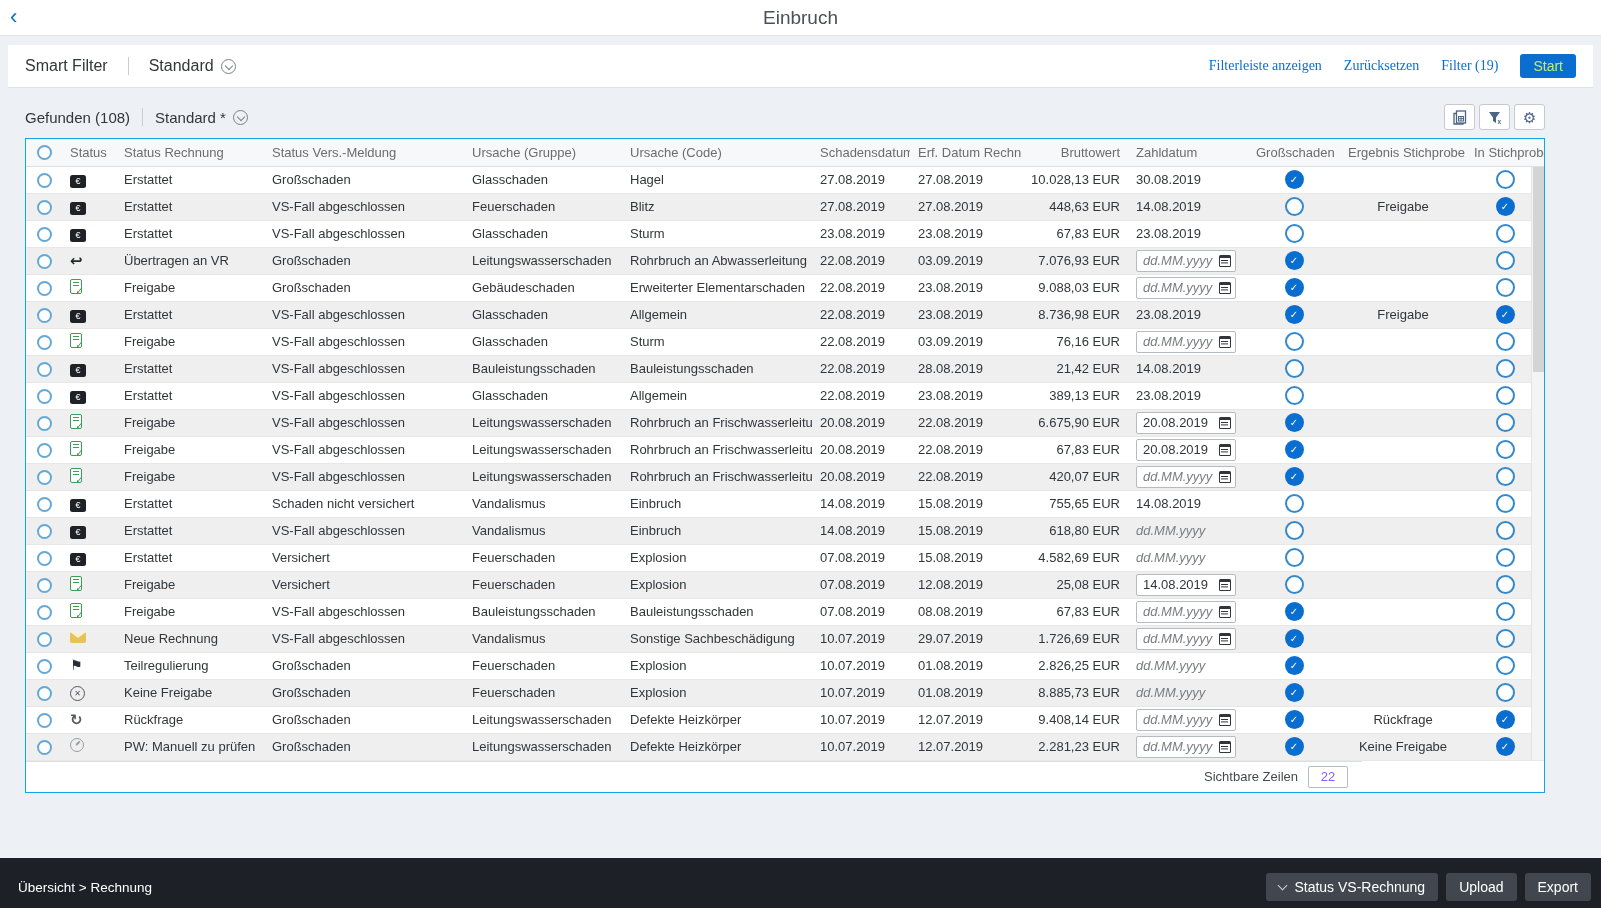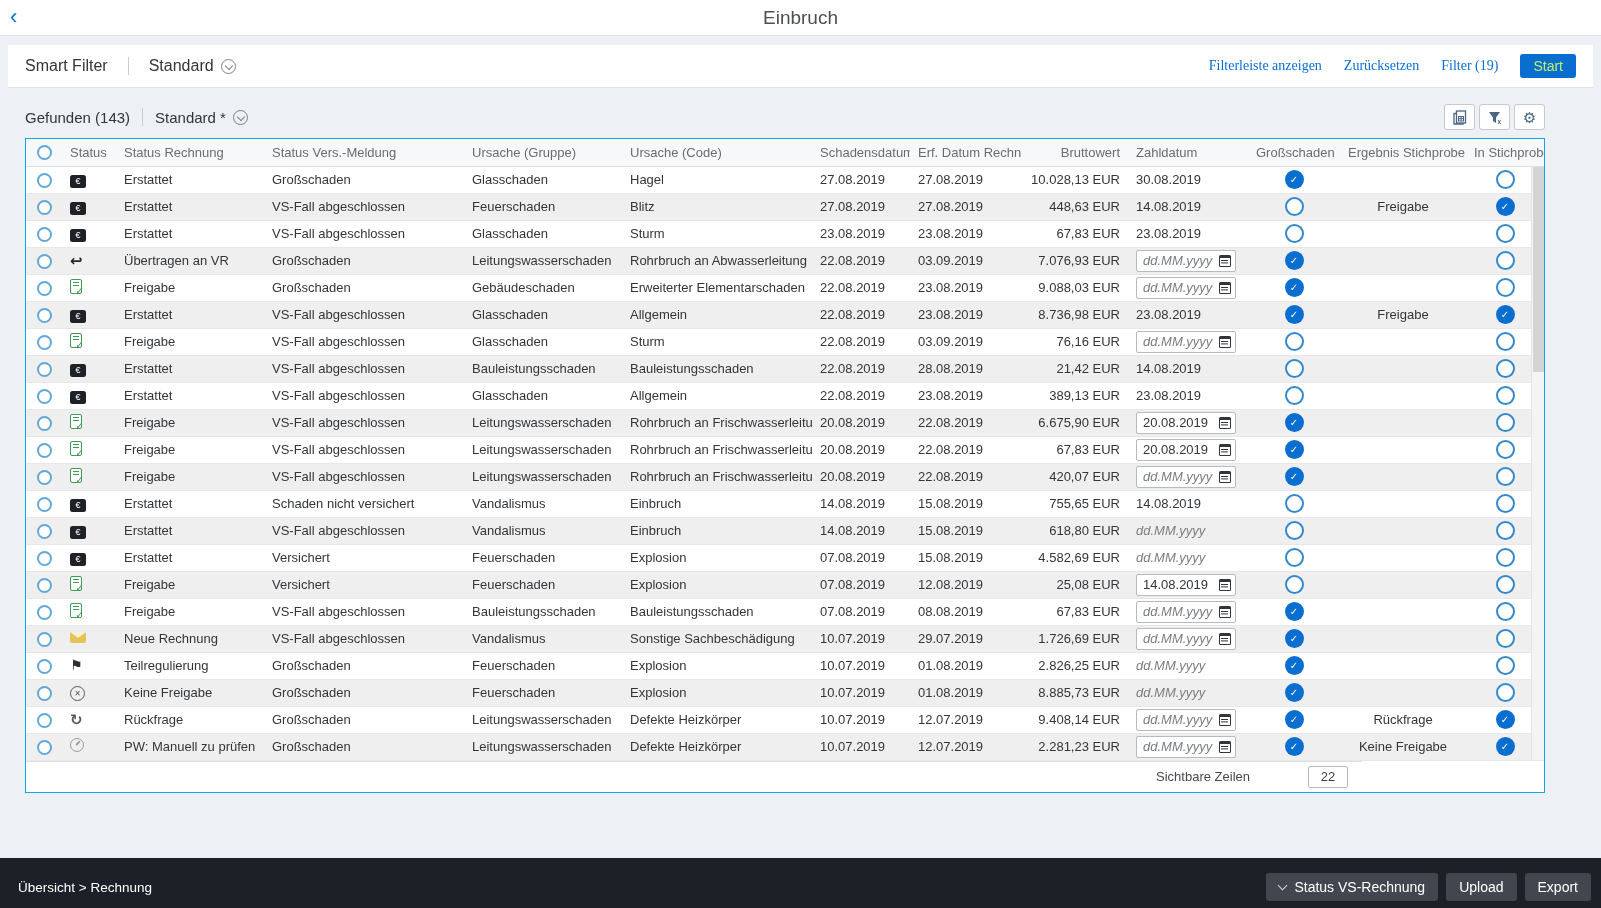--- a/index.html
+++ b/index.html
@@ -91,24 +91,24 @@
     font-family:inherit; background:transparent; }
   .dateinput input::placeholder { font-style:italic; color:#7b7e81; opacity:1; }
   .calendar-icon { display:inline-block; position:relative; width:12px; height:12px; flex:none;
     border:1.2px solid #32363a; border-top:3.5px solid #32363a; border-radius:1.5px; cursor:pointer; }
   .calendar-icon::after { content:''; position:absolute; left:1px; top:2px; width:7px; height:1.2px;
     background:#32363a; box-shadow:0 2.4px 0 #32363a; }
   .zd-placeholder { font-style:italic; color:#7b7e81; }
 
   
   .tbl-footer { width:1336px; height:31px; border-top:1px solid #dde0e3; background:#fff;
-    display:flex; align-items:center; justify-content:flex-end; gap:26px; padding-right:14px; }
+    display:flex; align-items:center; justify-content:flex-end; gap:10px; padding-right:14px; }
   .vis-label { font-size:13px; color:#45494d; }
   .vis-input { width:40px; height:22px; border:1px solid #b6bbc0; border-radius:2px; font-size:13px;
-    color:#404040; text-align:center; font-family:inherit;margin-left:32px; }
+    color:#8b5cf6; text-align:center; font-family:inherit; }
 
   
   .scrollbar { position:absolute; top:28px; right:0; width:13px; bottom:32px; background:#f4f4f4;
     border-left:1px solid #e4e4e4; }
   .scroll-thumb { position:absolute; top:0; left:1px; width:11px; height:205px; background:#d4d4d4; cursor:pointer; }
 
   
   .footer-bar { position:absolute; left:0; bottom:0; width:1601px; height:50px; background:#1d2127;
     display:flex; align-items:center; padding:8px 10px 0 18px;margin-top:8px; }
   .breadcrumb { color:#fff; font-size:13.5px; }
@@ -140,21 +140,21 @@
     <span class="fb-link">Zurücksetzen</span>
     <span class="fb-link">Filter (19)</span>
     <button class="btn-start">Start</button>
   </div>
 </div>
 
 <div class="content">
 
   <div class="table-head-row">
     <div class="th-left">
-      <span class="found-label">Gefunden (143)</span>
+      <span class="found-label">Gefunden (108)</span>
       <span class="v-div"></span>
       <span class="variant">
         <span class="variant2">Standard *</span>
         <span class="chev-circle"></span>
       </span>
     </div>
     <div class="th-right">
       <button class="tool-btn">
         <svg width="16" height="15" viewBox="0 0 16 15">
           <rect x="4.5" y="1" width="9" height="12" fill="none" stroke="#4a6584" stroke-width="1.3"></rect>

